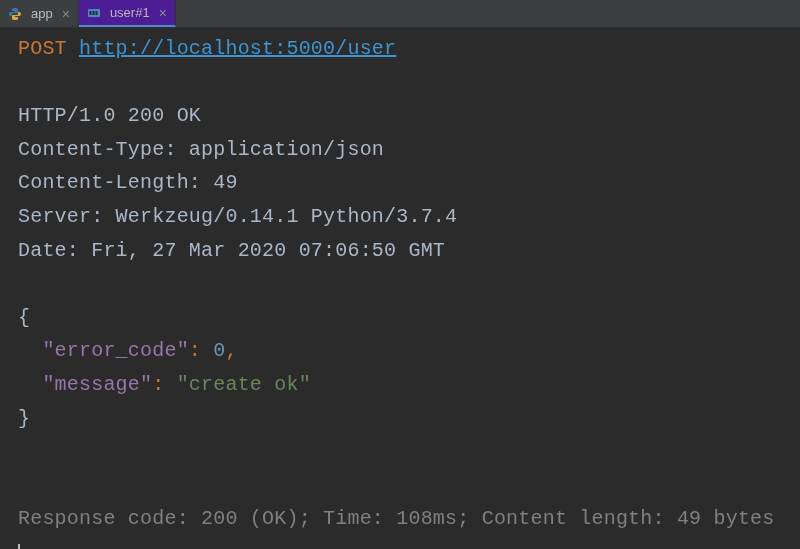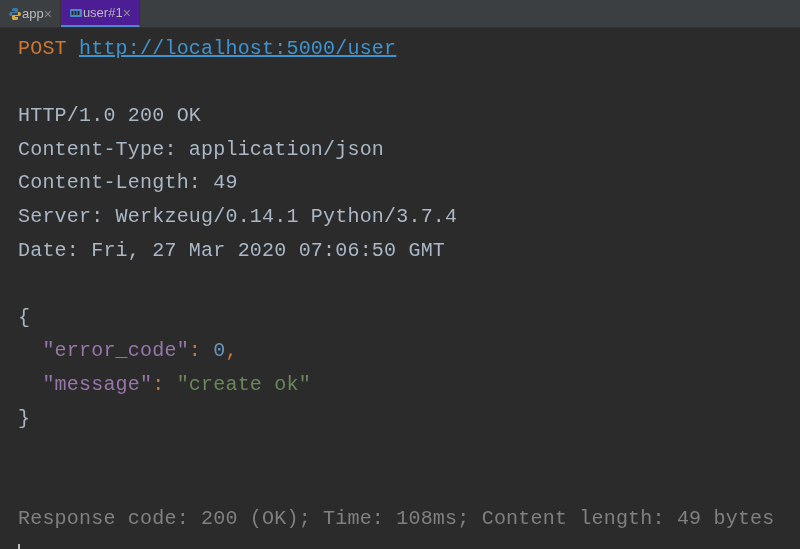--- a/index.html
+++ b/index.html
@@ -19,21 +19,21 @@
       align-items: stretch;
       border-bottom: 1px solid #323232;
     }
     .tab {
       display: flex;
       align-items: center;
       padding: 0 8px;
       font-size: 13px;
       font-family: -apple-system, BlinkMacSystemFont, "Segoe UI", sans-serif;
       color: #bbbbbb;
-      gap: 0;
+      gap: 9px;
       cursor: pointer;
       border-right: 1px solid #323232;
     }
     .tab.active {
       background: #4c1d95;
       border-bottom: 2px solid #4a88c7;
     }
     .tab .close {
       color: #8a8a8a;
       font-size: 14px;

